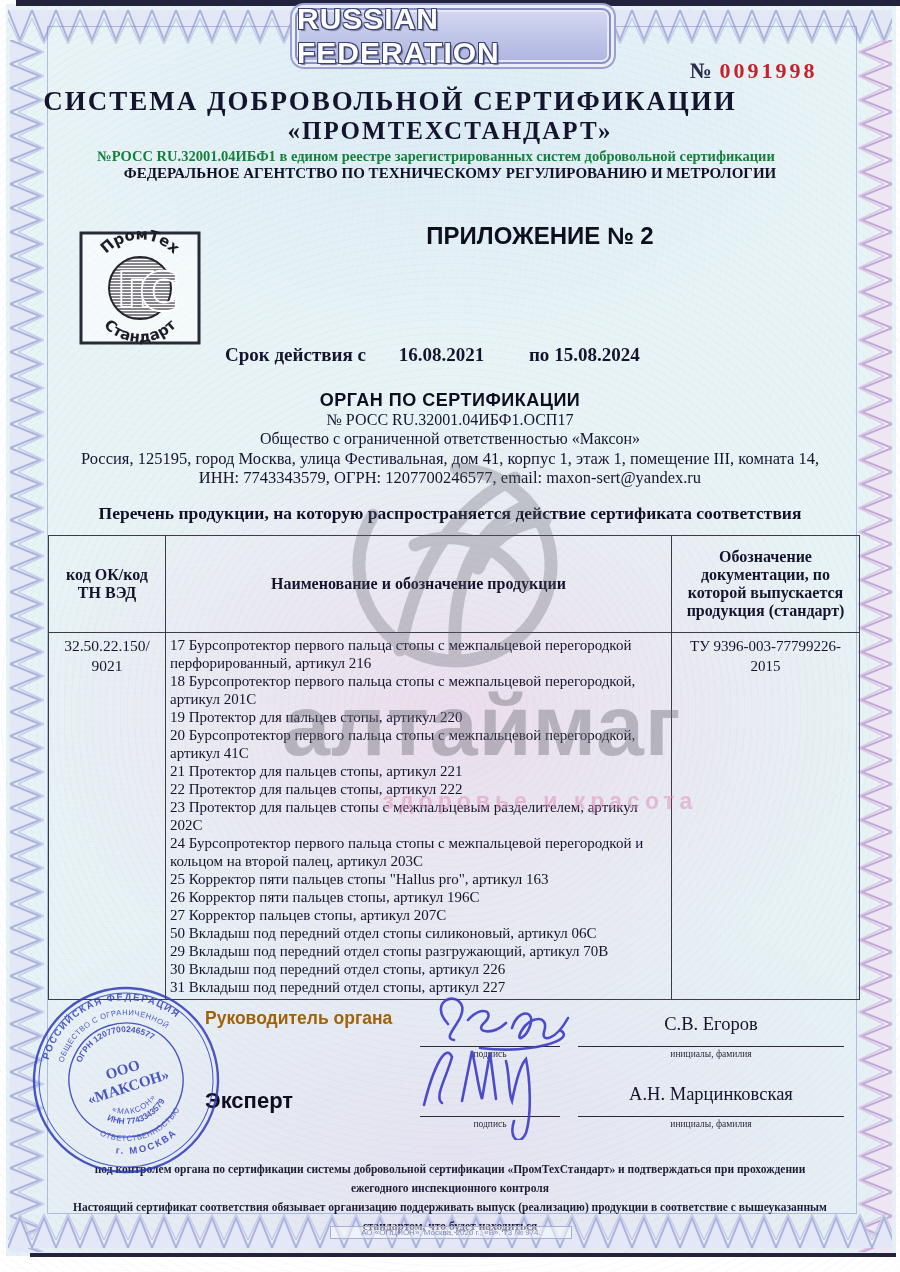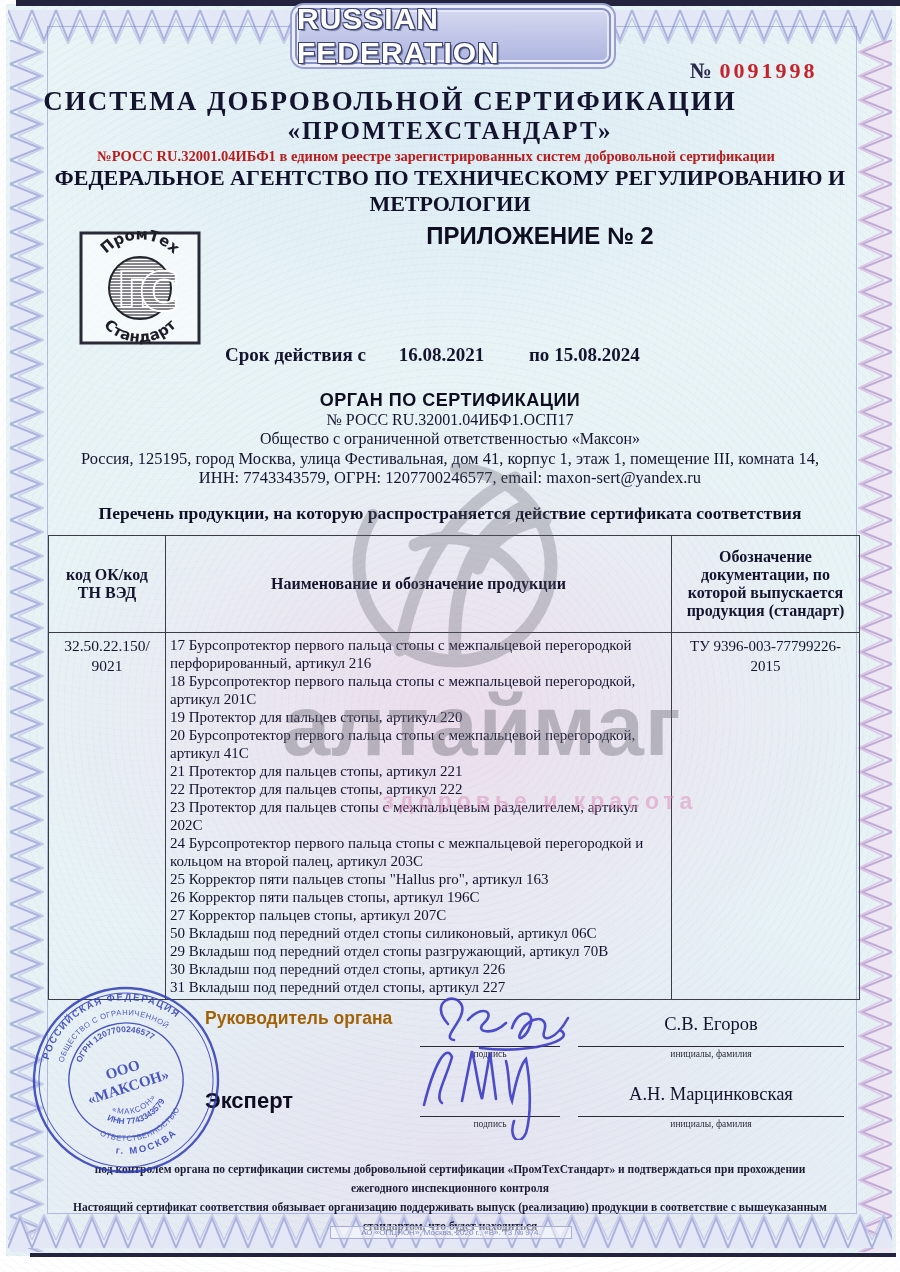--- a/index.html
+++ b/index.html
@@ -23,22 +23,22 @@
   .badge{position:absolute;left:295px;top:8px;width:312px;height:52px;display:flex;align-items:center;justify-content:center;
     background:linear-gradient(#d4d8f0,#aeb5e0);border:2px solid #8790c8;border-radius:9px;
     box-shadow:0 0 0 3px #eceef8, 0 0 0 5px #99a1d0, inset 0 0 0 2px #e7e9f6;}
   .badge span{font-weight:900;font-size:30px;letter-spacing:1px;color:#fff;
     text-shadow:-1px -1px 0 #3c4270,1px -1px 0 #3c4270,-1px 1px 0 #3c4270,1px 1px 0 #3c4270,2px 2px 1px rgba(60,66,112,.65);}
   .cert-number{position:absolute;left:690px;top:58px;width:190px;font-size:22px;letter-spacing:1px;white-space:nowrap;}
   .cert-number .no{color:#2a2a4c;font-weight:bold;}
   .cert-number .digits{color:#c4232b;font-weight:bold;letter-spacing:3px;}
   .title1{position:absolute;left:0;top:86px;width:780px;text-align:center;font-weight:bold;font-size:27px;letter-spacing:2px;color:#14142e;}
   .title2{position:absolute;left:0;top:117px;width:900px;text-align:center;font-weight:bold;font-size:25px;letter-spacing:2px;color:#14142e;}
-  .registry{position:absolute;left:0;top:148px;width:872px;text-align:center;font-weight:bold;font-size:14.5px;color:#b91c1c;}
-  .agency{position:absolute;left:0;top:165px;width:900px;text-align:center;font-weight:bold;font-size:22px;color:#101028;}
+  .registry{position:absolute;left:0;top:148px;width:872px;text-align:center;font-weight:bold;font-size:14.5px;color:#15803d;}
+  .agency{position:absolute;left:0;top:165px;width:900px;text-align:center;font-weight:bold;font-size:15px;color:#101028;}
   .annex{position:absolute;left:225px;top:222px;width:630px;text-align:center;font-weight:bold;font-size:24px;color:#0e0e20;}
   .tocert{position:absolute;left:225px;top:283px;width:620px;font-size:19px;color:#14142e;line-height:1.45;}
   .validity{position:absolute;left:225px;top:344px;width:620px;font-size:19px;font-weight:bold;color:#14142e;}
   .validity .gap1{margin-left:28px;} .validity .gap2{margin-left:40px;} .validity .gap3{}
   .org-head{position:absolute;left:0;top:390px;width:900px;text-align:center;font-weight:bold;font-size:18px;letter-spacing:.5px;color:#0e0e20;}
   .org-num{position:absolute;left:0;top:411px;width:900px;text-align:center;font-size:16px;color:#14142e;}
   .org-name{position:absolute;left:0;top:430px;width:900px;text-align:center;font-size:16px;color:#14142e;}
   .org-addr{position:absolute;left:0;top:449px;width:900px;text-align:center;font-size:16.5px;color:#14142e;}
   .org-req{position:absolute;left:0;top:468px;width:900px;text-align:center;font-size:16.5px;color:#14142e;}
   .tbl-caption{position:absolute;left:0;top:503px;width:900px;text-align:center;font-weight:bold;font-size:17.5px;color:#101028;}

